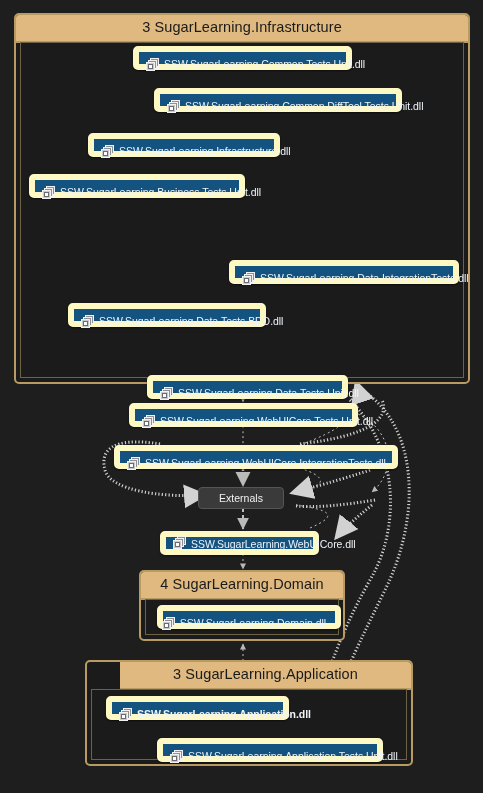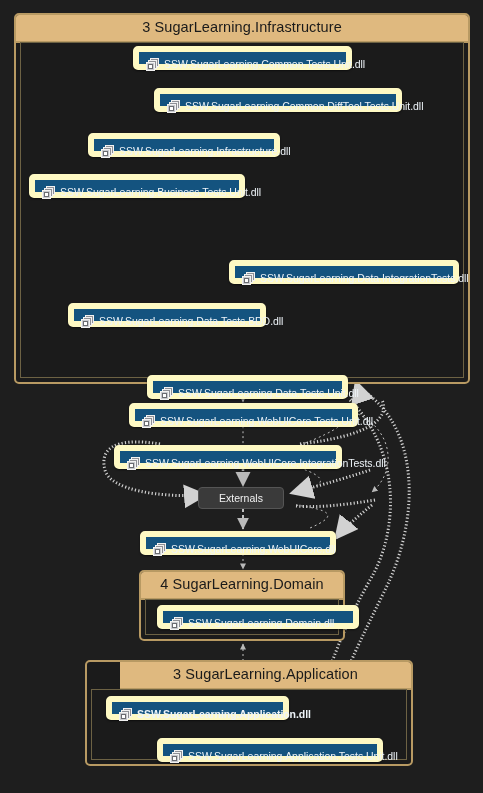--- a/index.html
+++ b/index.html
@@ -248,45 +248,45 @@
   <div class="node" style="left:129px;top:403px;width:229px;">
     <span class="asm-icon">
         <i class="b1"></i>
         <i class="b2"></i>
         <i class="b3"></i>
         <i class="b4"></i>
       </span>
     <span class="label">SSW.SugarLearning.WebUICore.Tests.Unit.dll</span>
   </div>
 
-  <div class="node" style="left:114px;top:445px;width:228px;">
+  <div class="node" style="left:114px;top:445px;width:284px;">
     <span class="asm-icon">
         <i class="b1"></i>
         <i class="b2"></i>
         <i class="b3"></i>
         <i class="b4"></i>
       </span>
     <span class="label">SSW.SugarLearning.WebUICore.IntegrationTests.dll</span>
   </div>
 
   <div class="ext-node" style="left:198px;top:487px;width:86px;height:22px;">
     <span>Externals</span>
   </div>
 
-  <div class="node" style="left:140px;top:531px;width:196px;">
+  <div class="node" style="left:160px;top:531px;width:159px;align-items:flex-end;">
     <span class="asm-icon">
         <i class="b1"></i>
         <i class="b2"></i>
         <i class="b3"></i>
         <i class="b4"></i>
       </span>
     <span class="label">SSW.SugarLearning.WebUICore.dll</span>
   </div>
 
-  <div class="node" style="left:157px;top:605px;width:202px;">
+  <div class="node" style="left:157px;top:605px;width:184px;justify-content:flex-end;">
     <span class="asm-icon">
         <i class="b1"></i>
         <i class="b2"></i>
         <i class="b3"></i>
         <i class="b4"></i>
       </span>
     <span class="label">SSW.SugarLearning.Domain.dll</span>
   </div>
 
   <div class="node" style="left:106px;top:696px;width:183px;font-weight:bold;">

